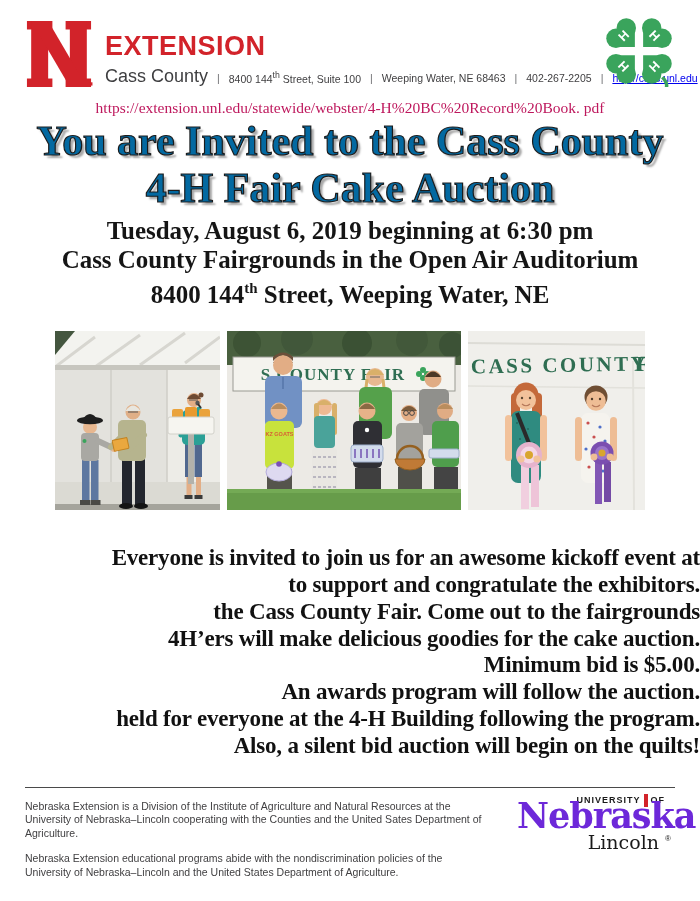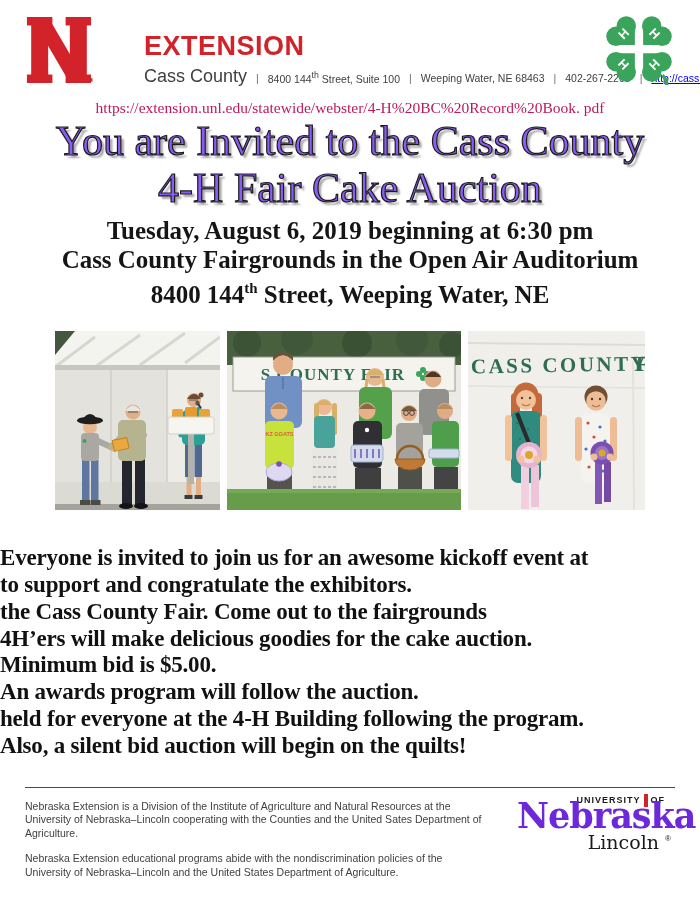--- a/index.html
+++ b/index.html
@@ -1,53 +1,53 @@
 <!DOCTYPE html>
 <html><head>
 <meta charset="utf-8">
 <style>
   html,body{margin:0;padding:0;background:#ffffff;}
   .page{position:relative;width:700px;height:901px;background:#fff;overflow:hidden;
         font-family:"Liberation Serif",serif;}
 
   
-  .header{margin:13px 25px 0 25px;display:flex;align-items:center;gap:39px;}
+  .header{margin:13px 25px 0 25px;display:flex;align-items:flex-end;}
   .n-logo{flex:0 0 auto;}
   .hdr-text{margin-left:12px;flex:1 1 auto;padding-top:20px;min-width:0;}
   .ext-word{font-family:"Liberation Sans",sans-serif;font-weight:bold;color:#d2232a;
             font-size:27px;letter-spacing:.5px;line-height:27px;}
   .hdr-row{display:flex;align-items:baseline;margin-top:6px;white-space:nowrap;}
   .county{font-family:"Liberation Sans",sans-serif;font-size:18px;color:#3f3f41;}
   .hdr-sep{font-family:"Liberation Sans",sans-serif;font-size:10.5px;color:#6d6e71;margin:0 9px;}
   .hdr-small{font-family:"Liberation Sans",sans-serif;font-size:10.5px;color:#414042;}
   .hdr-link{font-family:"Liberation Sans",sans-serif;font-size:10.5px;color:#0000ee;
             text-decoration:underline;}
   .clover{flex:0 0 auto;margin-left:8px;}
 
   
   .urlline{margin-top:12px;text-align:center;font-family:"Liberation Serif",serif;
            font-size:15.5px;color:#be185d;}
 
   
   .title{margin-top:1px;text-align:center;font-family:"Liberation Serif",serif;
-         font-size:42px;line-height:47px;color:#8b5cf6;
-         -webkit-text-stroke:1.2px #1b1b1b;text-shadow:3px 3px 2px #a8a8a8;}
+         font-size:42px;line-height:47px;color:#0369a1;
+         -webkit-text-stroke:1.2px #1b1b1b;text-shadow:3px 3px 2px #a8a8a8;font-weight:bold;}
 
   
   .event{margin-top:5px;text-align:center;font-family:"Liberation Serif",serif;
          font-weight:bold;font-size:26px;line-height:28.5px;color:#151515;
          transform:scaleX(.96);transform-origin:center;}
   .event sup{font-size:.6em;}
 
   
   .photos{margin-top:22px;display:flex;justify-content:center;gap:7px;}
   .photos svg{display:block;}
 
   
-  .bodytext{margin-top:35px;text-align:left;font-family:"Liberation Serif",serif;
+  .bodytext{margin-top:35px;text-align:right;font-family:"Liberation Serif",serif;
             font-weight:bold;font-size:23px;line-height:26.8px;color:#111;
             letter-spacing:-.2px;}
 
   
   .footrule{margin:27px 25px 0 25px;border-top:1.5px solid #4a4a4a;height:0;}
   .footer{position:relative;margin:12px 25px 0 25px;font-family:"Liberation Sans",sans-serif;
           font-size:10.5px;line-height:13.5px;color:#414042;}
   .footer p{margin:0 0 12px 0;width:462px;}
   .unl{position:absolute;right:2px;top:-6px;width:156px;height:72px;}
   .unl-top{position:absolute;top:0;right:8px;display:flex;align-items:center;

